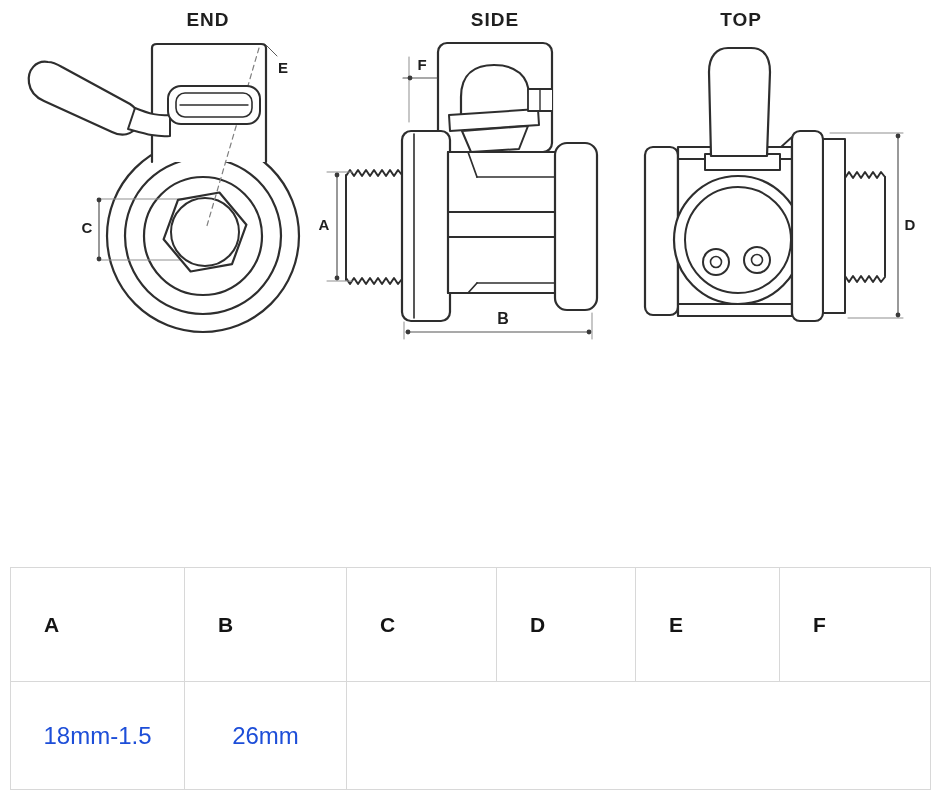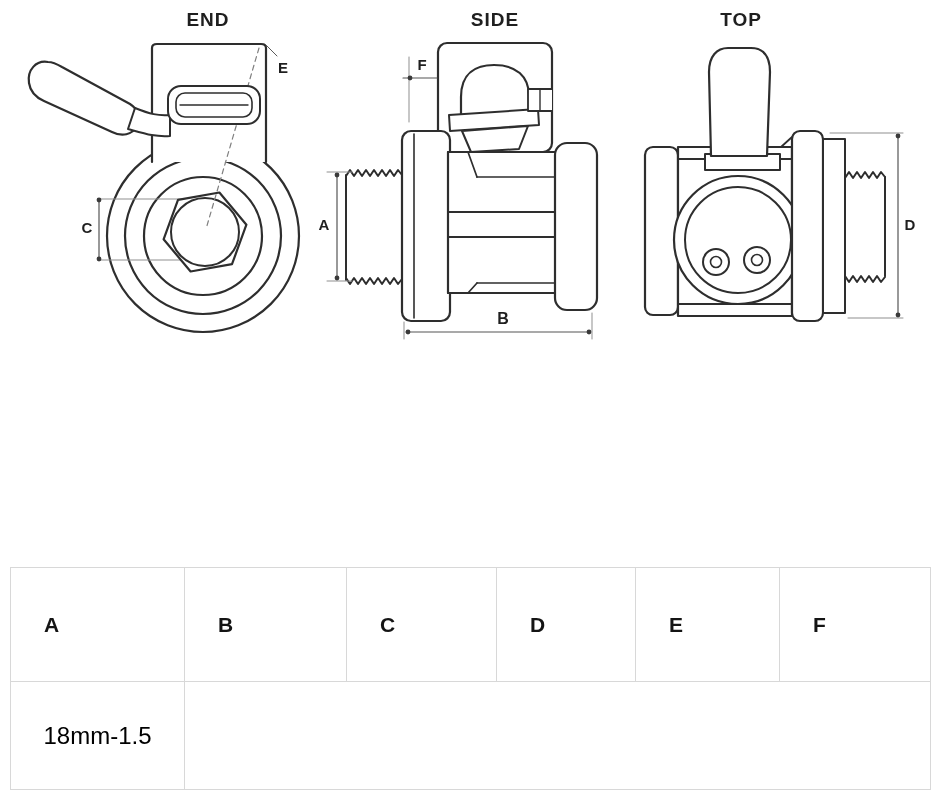--- a/index.html
+++ b/index.html
@@ -10,21 +10,21 @@
   .view-title{font-size:19px;font-weight:600;fill:#1f1f1f;letter-spacing:1px;}
   .dim-letter{font-size:15px;font-weight:700;fill:#1f1f1f;}
   
   #dim-table{position:absolute;left:10px;top:567px;width:919px;height:221px;
              display:grid;grid-template-columns:174px 162px 150px 139px 144px 150px;
              grid-template-rows:114px 107px;border:1px solid #d8d8d8;box-sizing:content-box;
              background:#ffffff;}
   #dim-table .cell{border-right:1px solid #d8d8d8;box-sizing:border-box;display:flex;align-items:center;}
   #dim-table .cell.last{border-right:none;}
   #dim-table .th{border-bottom:1px solid #d8d8d8;padding-left:33px;font-size:21px;font-weight:700;color:#141414;}
-  #dim-table .td{justify-content:center;font-size:24px;color:#000000;}
+  #dim-table .td{justify-content:center;font-size:24px;color:#1d4ed8;}
 </style>
 </head>
 <body>
 
 <div id="stage">
 
   <svg id="drawing" width="936" height="555" viewBox="0 0 936 555">
 
     <g stroke-linejoin="round" stroke-linecap="round">
 
@@ -147,15 +147,16 @@
   </svg>
 
   <div id="dim-table">
     <div class="cell th">A</div>
     <div class="cell th">B</div>
     <div class="cell th">C</div>
     <div class="cell th">D</div>
     <div class="cell th">E</div>
     <div class="cell th last">F</div>
     <div class="cell td">18mm-1.5</div>
+    <div class="cell td">26mm</div>
   </div>
 
 </div>
 
 </body></html>

